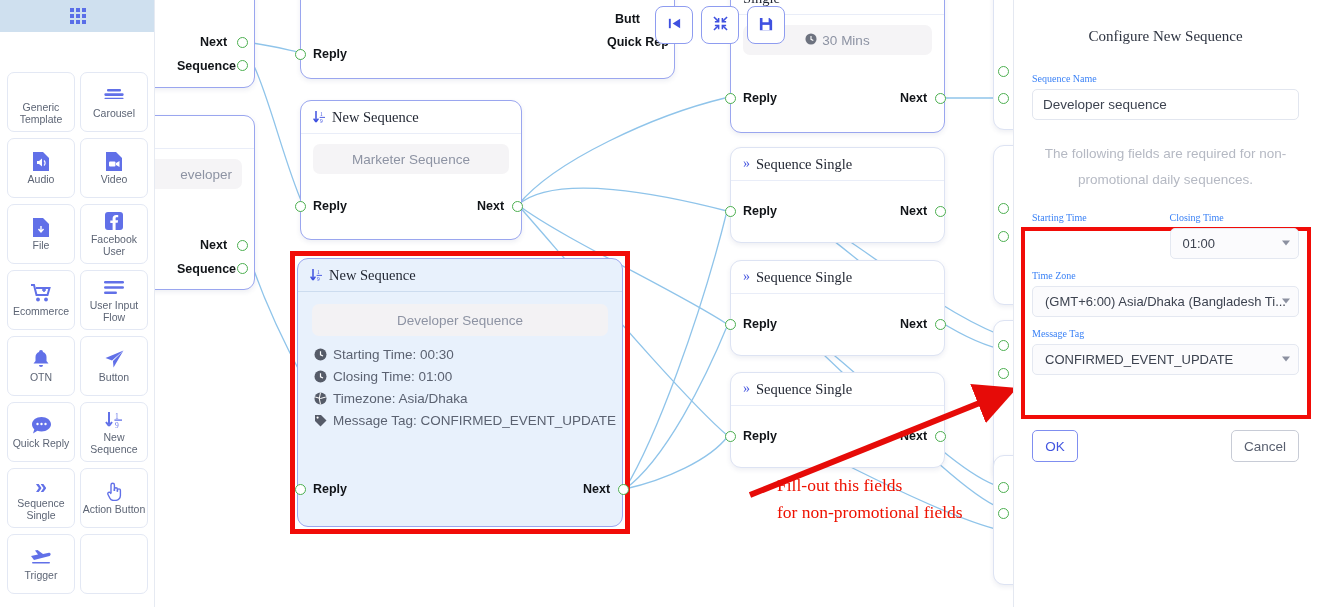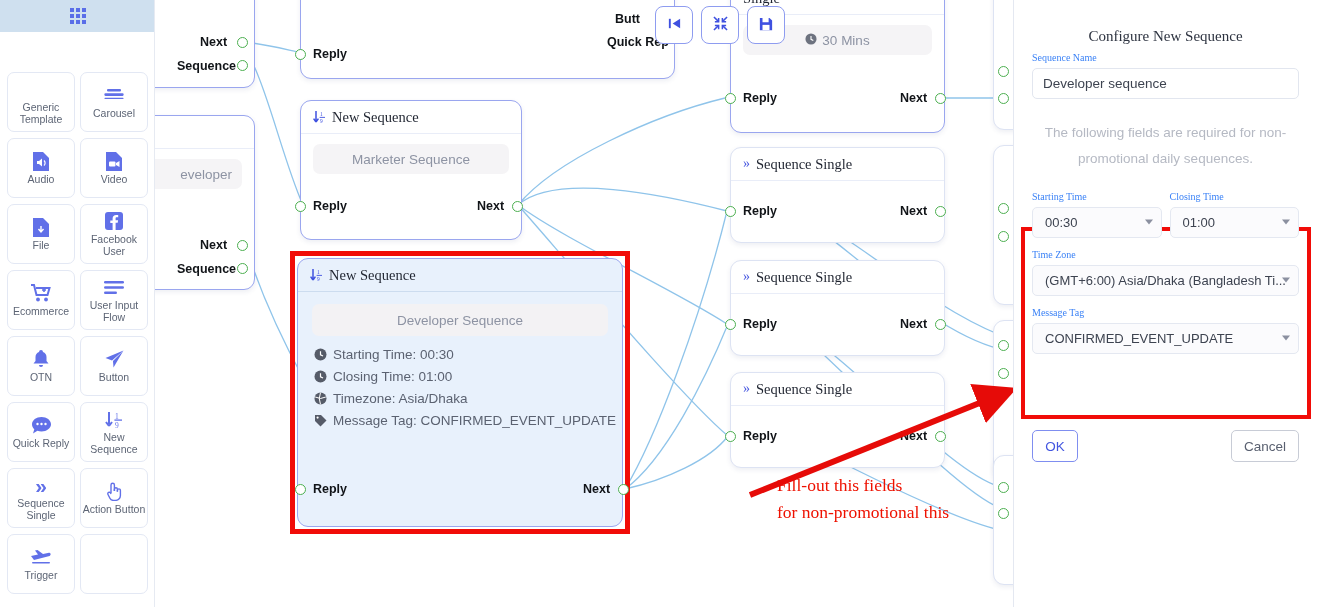--- a/index.html
+++ b/index.html
@@ -205,21 +205,21 @@
     border-left: 1px solid #e4e8f1;
     z-index: 50;
     padding: 16px 18px 0 18px;
   }
   #panel-title {
     text-align: center;
     font-family: "Liberation Serif", serif;
     font-size: 15px;
     color: #2d3340;
     margin-top: 12px;
-    margin-bottom: 7px;
+    margin-bottom: 28px;
   }
   .fld-lbl {
     font-family: "Liberation Serif", serif;
     font-size: 10px;
     color: #3b82f6;
     margin-bottom: 5px;
   }
   .txtinput {
     width: 100%;
     height: 31px;
@@ -535,21 +535,21 @@
       <defs>
         <marker id="ahead" markerWidth="7" markerHeight="7" refX="5.2" refY="3.5" orient="auto">
           <path d="M0,0 L7,3.5 L0,7 Z" fill="#e60b08"></path>
         </marker>
       </defs>
       <line x1="35" y1="115" x2="292" y2="12" stroke="#e60b08" stroke-width="6" marker-end="url(#ahead)"></line>
     </svg>
 
     <div id="annot">
       <div>Fill-out this fields</div>
-      <div>for non-promotional this</div>
+      <div>for non-promotional fields</div>
     </div>
   </div>
 
   <div id="palette">
     <div id="palette-grid">
       <div class="pal-item" style="visibility:hidden;"></div>
       <div class="pal-item" style="visibility:hidden;"></div>
 
       <div class="pal-item">
         <span class="pal-ico"></span>
@@ -728,24 +728,20 @@
     </div>
 
     <div id="panel-note">The following fields are required for non-promotional daily sequences.</div>
 
     <div id="req-box"></div>
 
     <div class="panel-fields">
       <div class="row2">
         <div class="fgroup">
           <div class="fld-lbl">Starting Time</div>
-          <div class="sel-wrap2">
-            <div class="selbox">00:30</div>
-            <span class="caret"></span>
-          </div>
         </div>
         <div class="fgroup">
           <div class="fld-lbl">Closing Time</div>
           <div class="sel-wrap2">
             <div class="selbox">01:00</div>
             <span class="caret"></span>
           </div>
         </div>
       </div>
 

